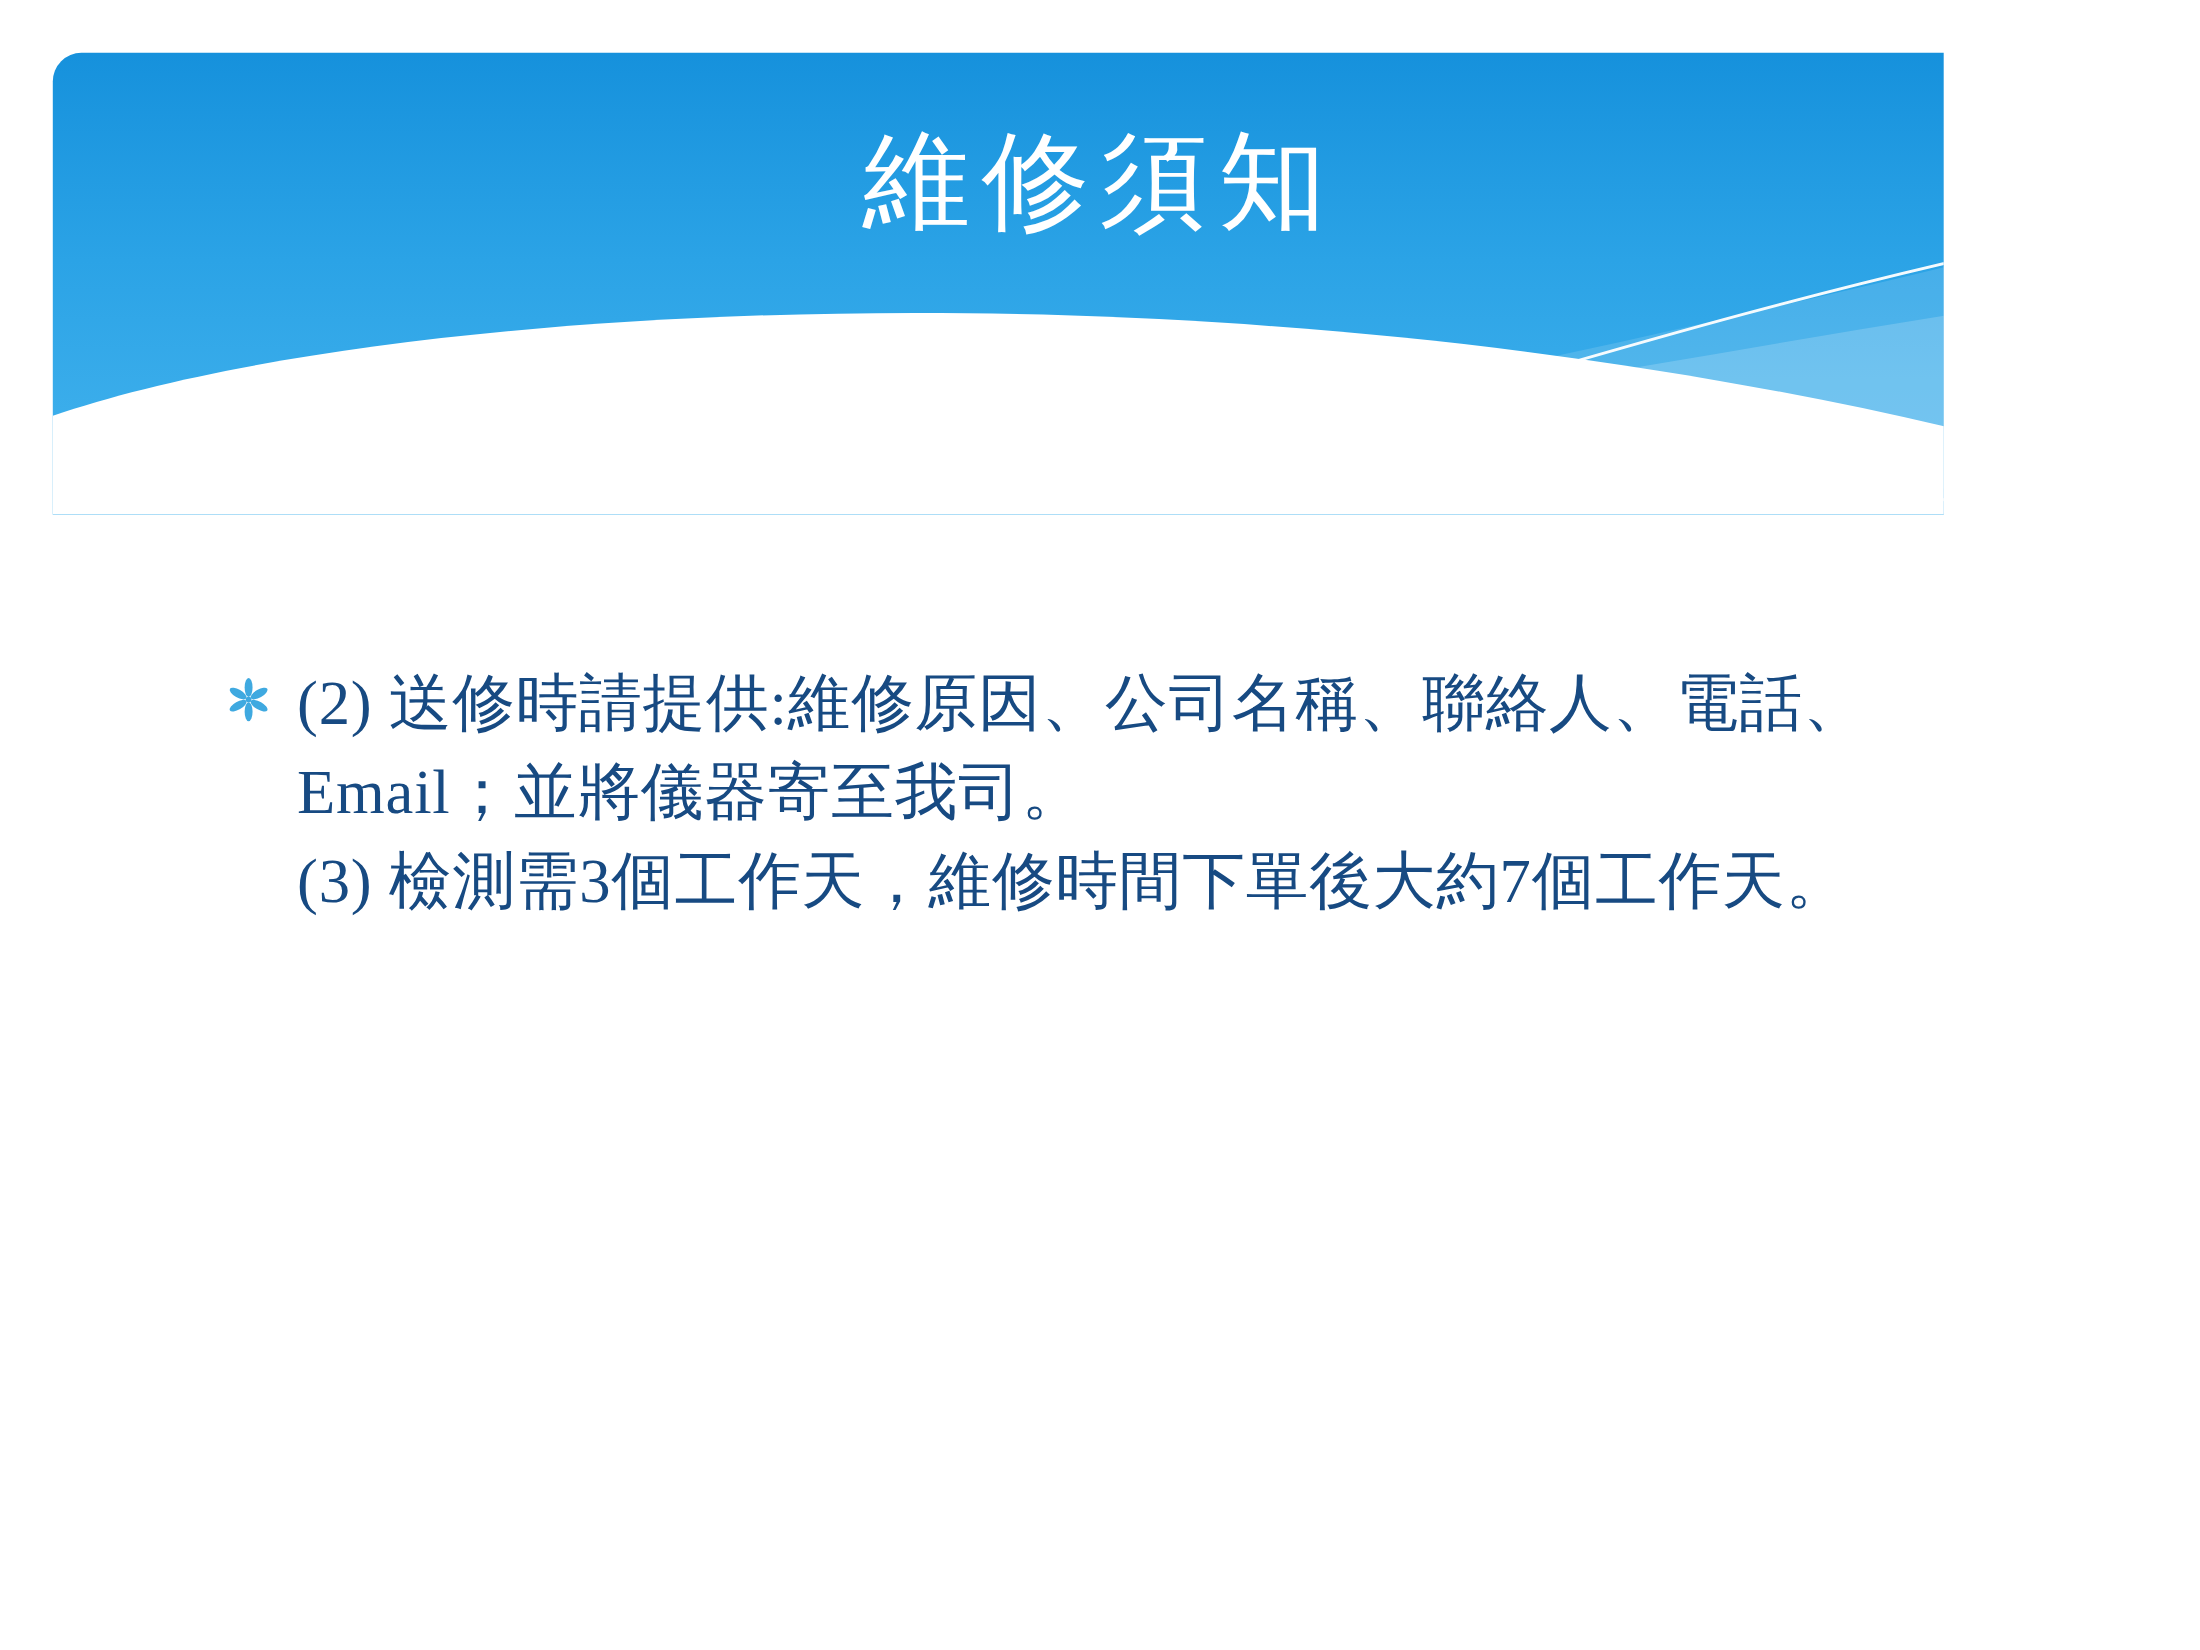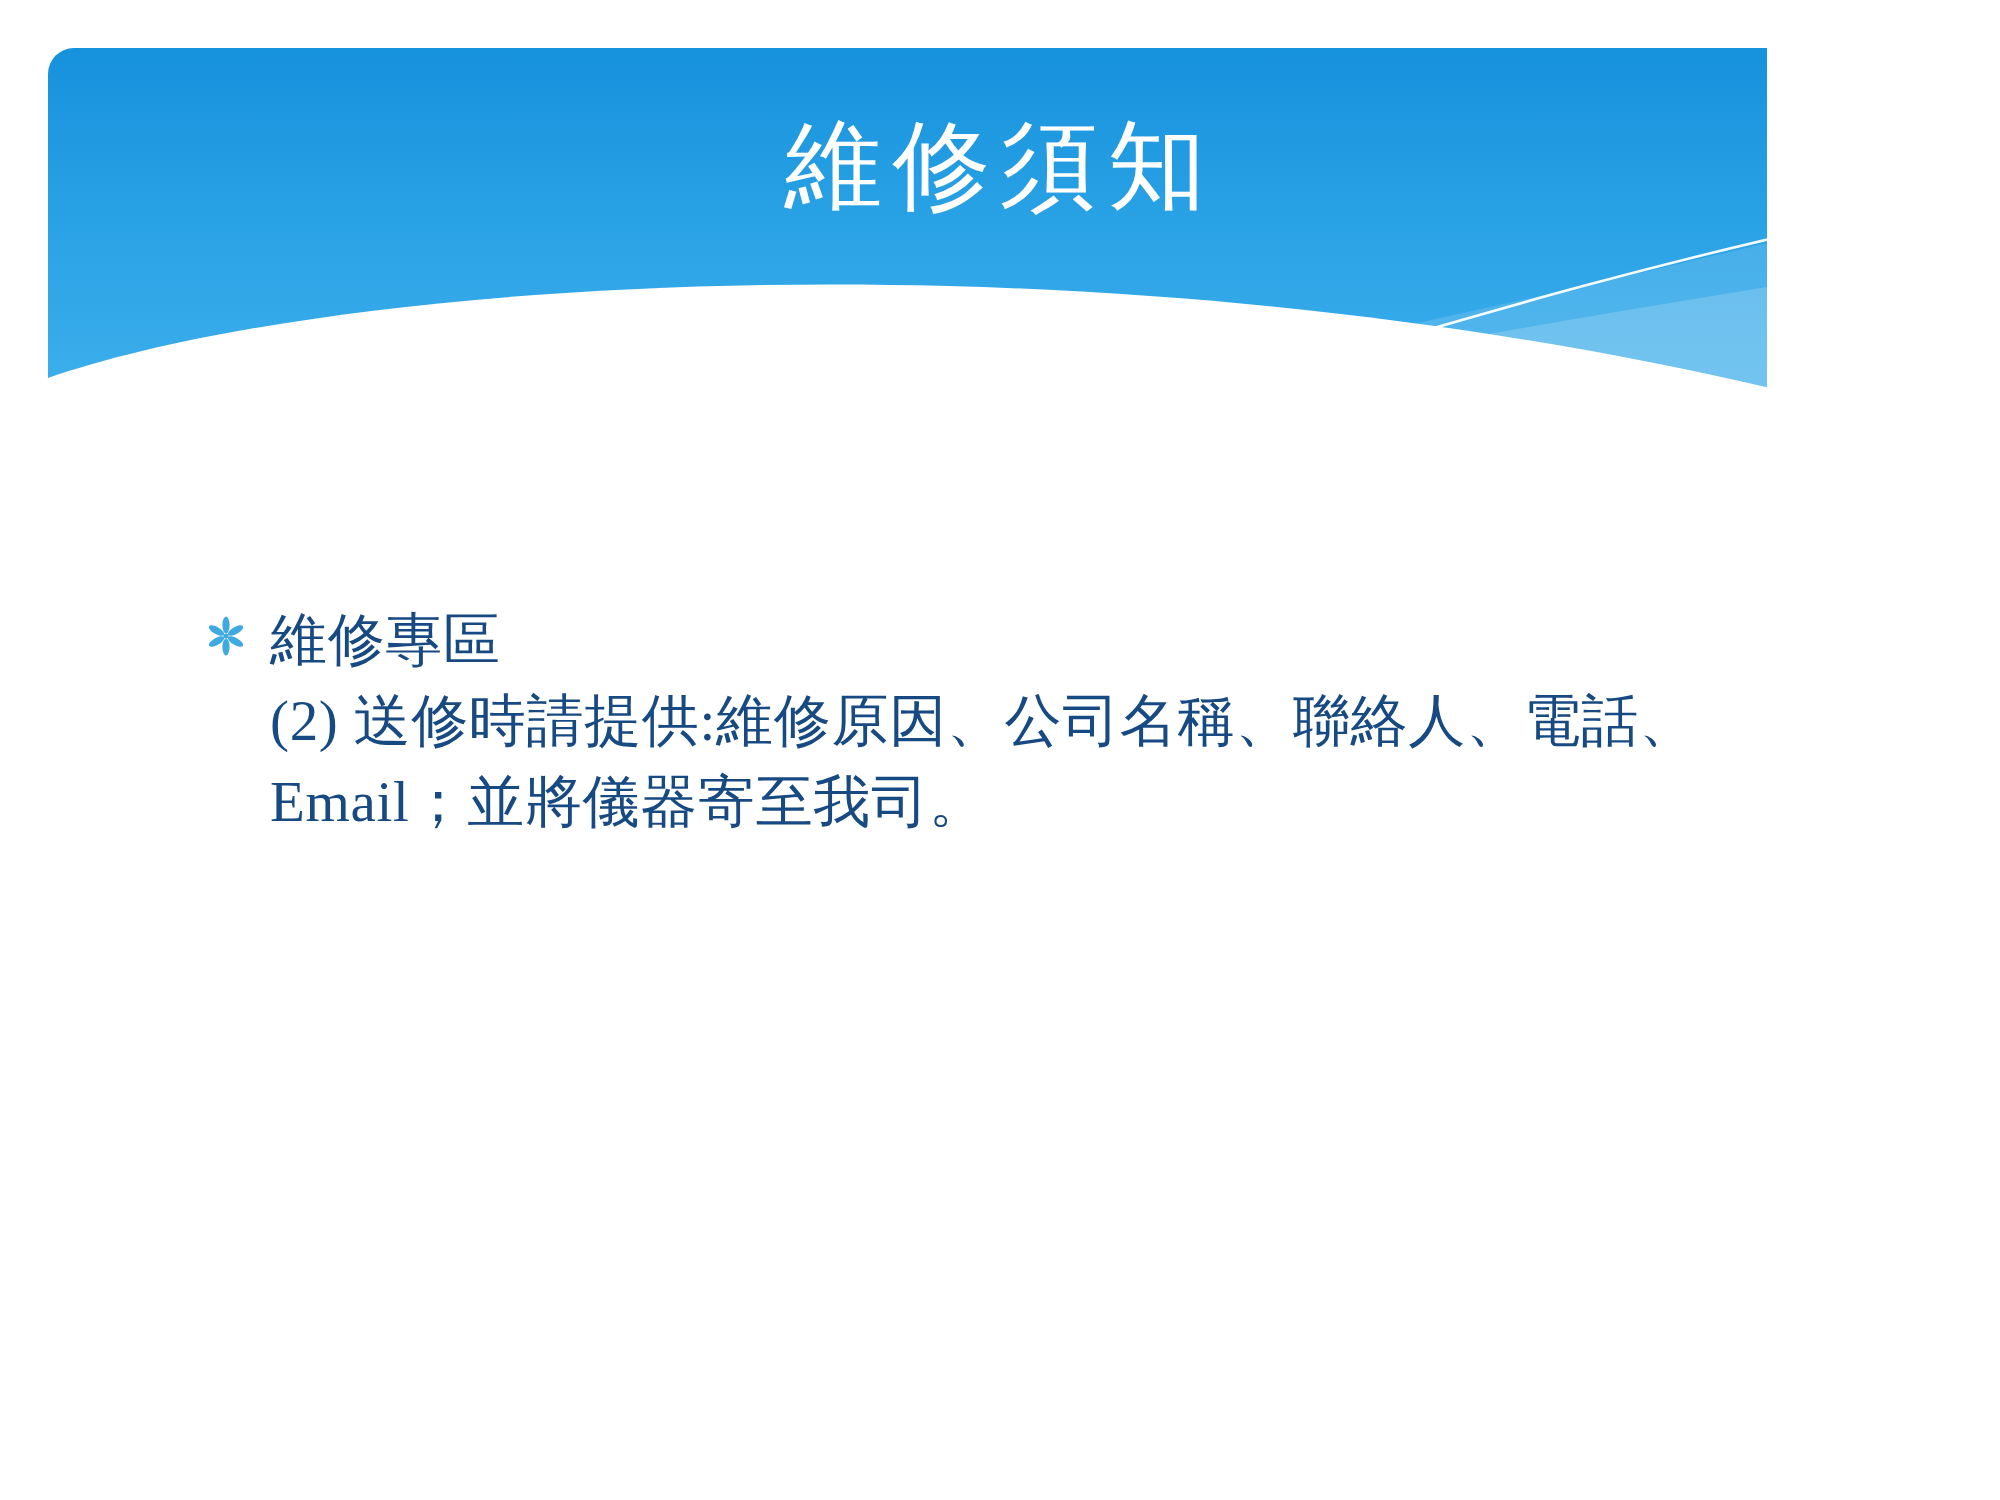--- a/index.html
+++ b/index.html
@@ -141,18 +141,18 @@
               <ellipse cx="0" cy="-11" rx="3.6" ry="8.6" transform="rotate(60)"></ellipse>
               <ellipse cx="0" cy="-11" rx="3.6" ry="8.6" transform="rotate(120)"></ellipse>
               <ellipse cx="0" cy="-11" rx="3.6" ry="8.6" transform="rotate(180)"></ellipse>
               <ellipse cx="0" cy="-11" rx="3.6" ry="8.6" transform="rotate(240)"></ellipse>
               <ellipse cx="0" cy="-11" rx="3.6" ry="8.6" transform="rotate(300)"></ellipse>
               <circle cx="0" cy="0" r="2.6"></circle>
             </g>
           </g>
         </svg>
       </span>
-      <p class="para">維修專區</p>
       <p class="para">(2) 送修時請提供:維修原因、公司名稱、聯絡人、電話、Email；並將儀器寄至我司。</p>
+      <p class="para">(3) 檢測需3個工作天，維修時間下單後大約7個工作天。</p>
     </div>
   </div>
 
 </div>
 
 </body></html>

